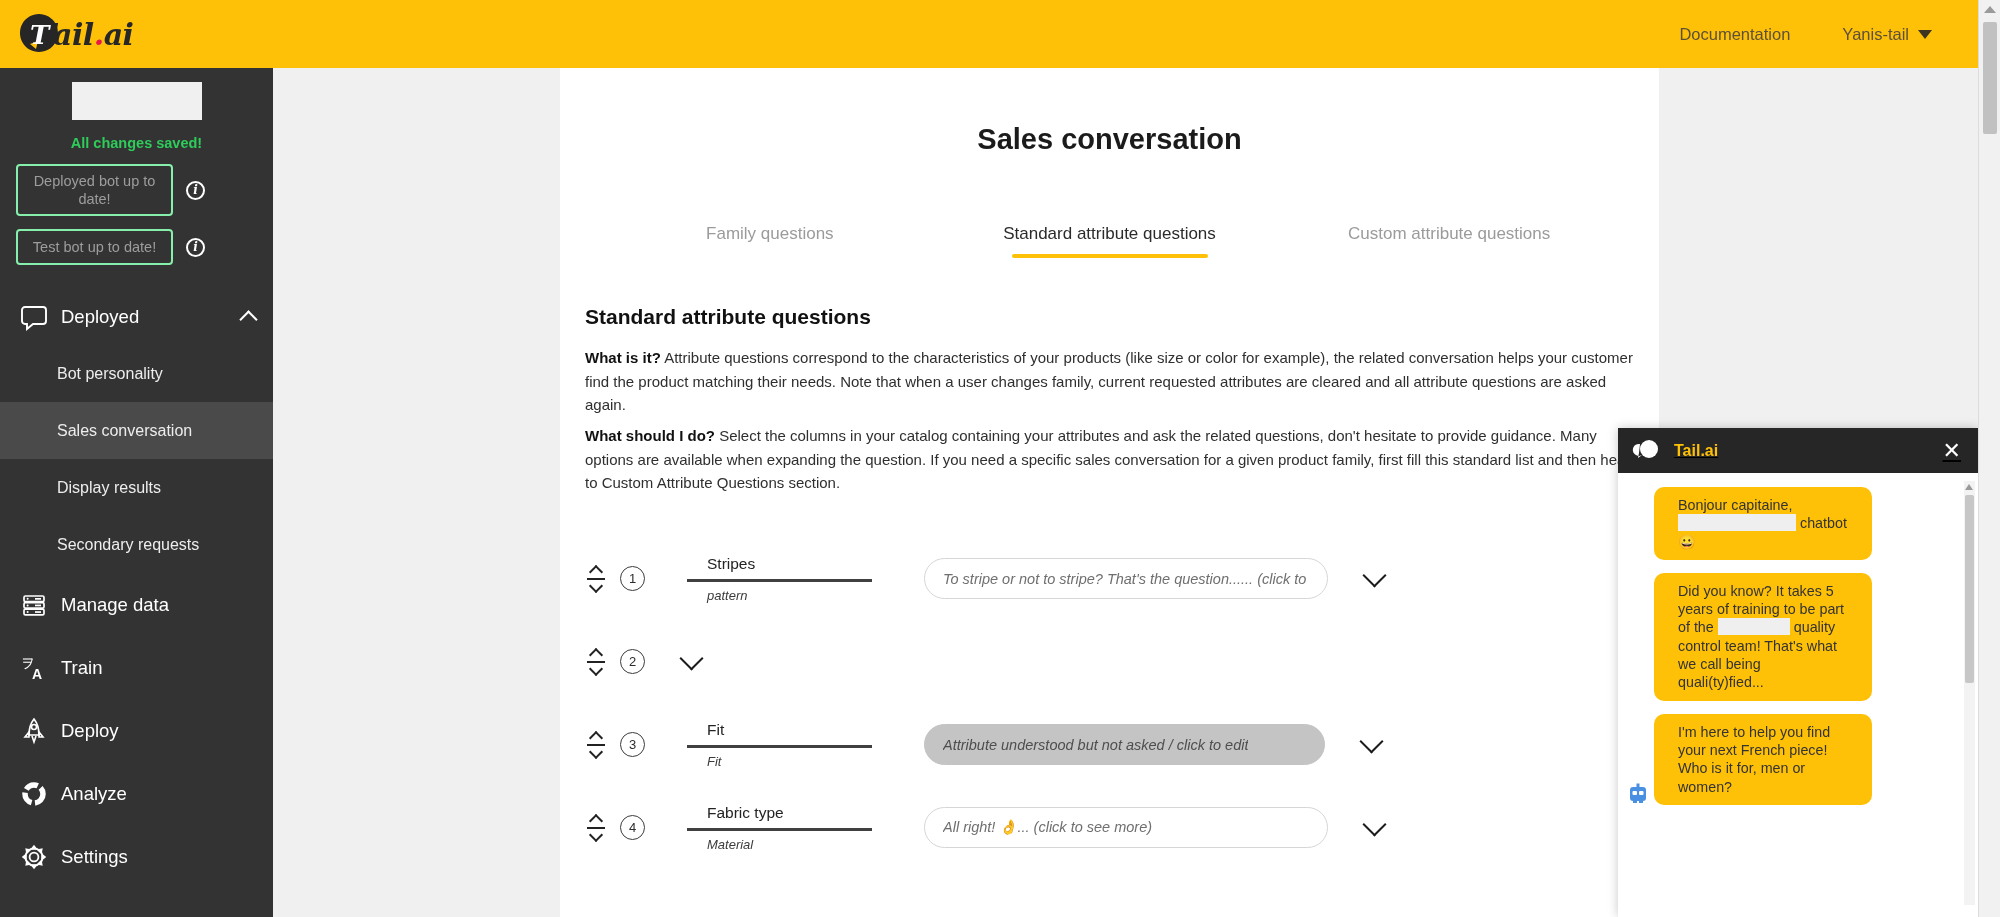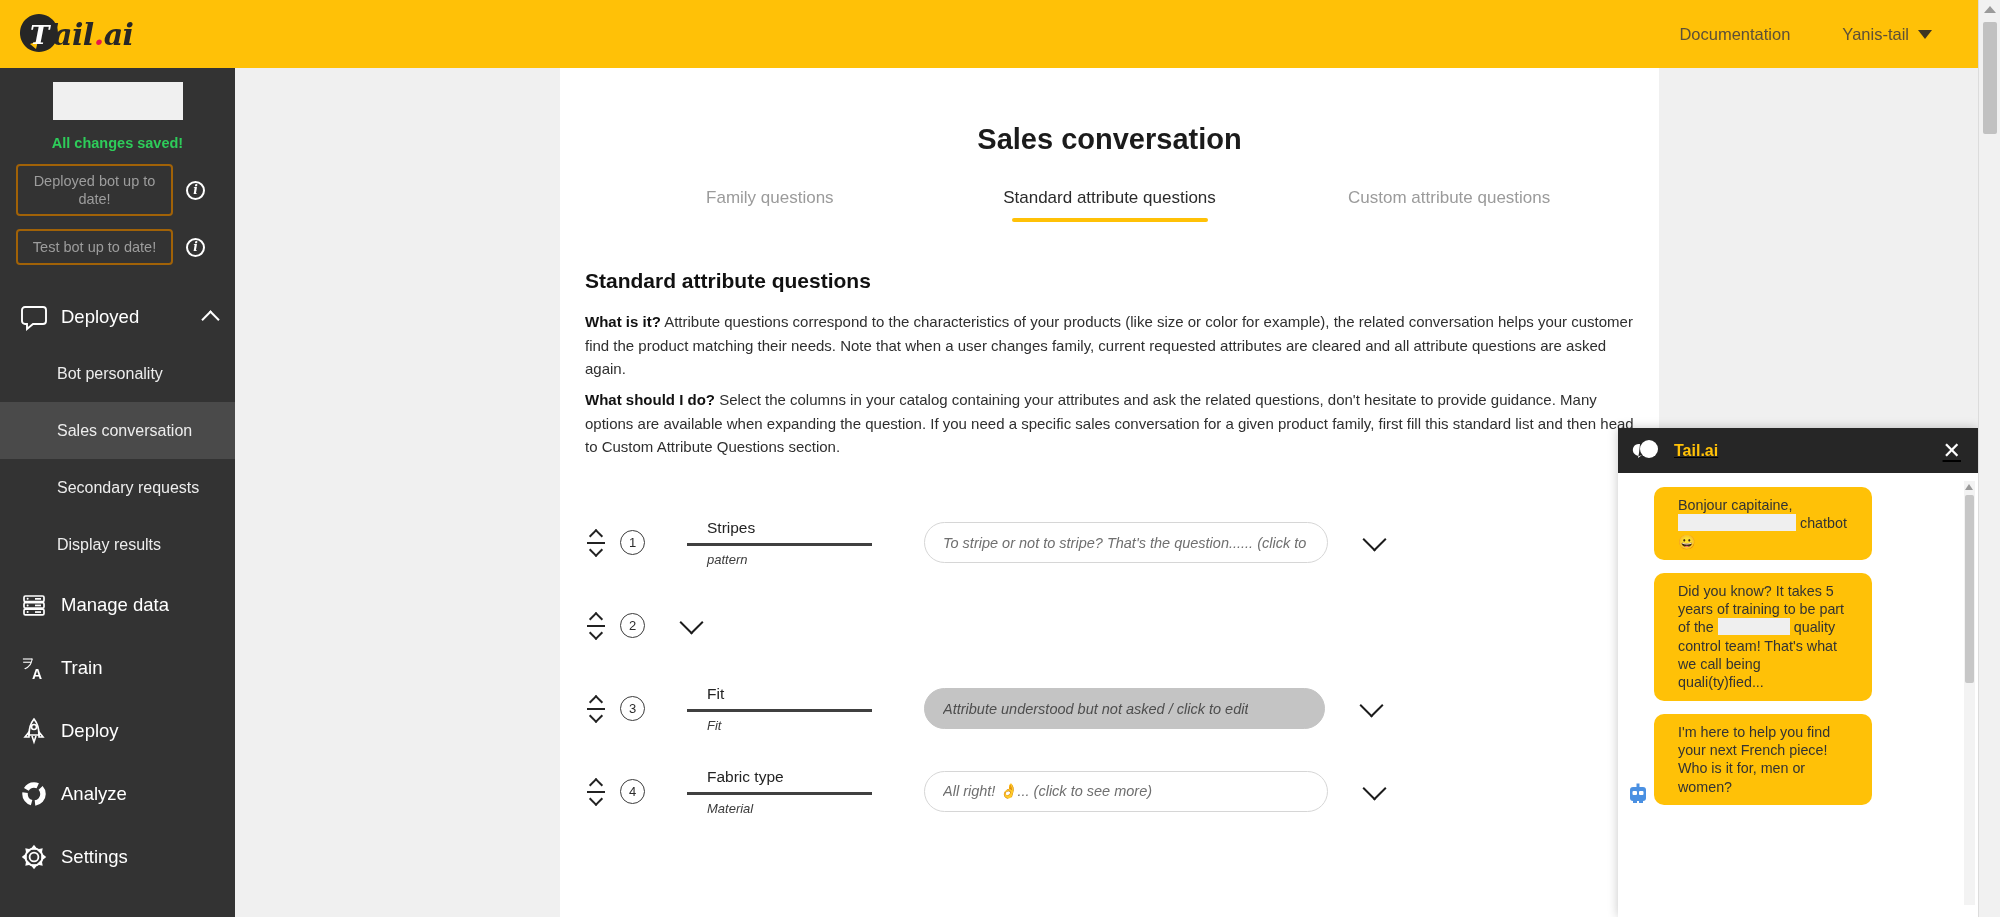--- a/index.html
+++ b/index.html
@@ -64,21 +64,21 @@
   }
   .page-scroll .thumb {
     position: absolute; top: 22px; left: 4px;
     width: 14px; height: 112px;
     background: #c1c1c1; border-radius: 2px;
   }
 
   
   .sidebar {
     position: absolute; top: 68px; left: 0;
-    width: 235px; height: 849px;
+    width: 273px; height: 849px;
     background: #333333;
     color: #e8e8e8;
     overflow: hidden;
     z-index: 30;
   }
   .brand-box {
     width: 130px; height: 38px;
     background: #f0f0f0;
     margin: 14px auto 0 auto;
   }
@@ -86,21 +86,21 @@
     text-align: center; color: #2ecc5a;
     font-size: 14.5px; font-weight: bold;
     margin-top: 15px;
   }
   .status-row {
     display: flex; align-items: center;
     margin: 13px 0 0 16px;
   }
   .status-btn {
     width: 157px; min-height: 52px;
-    border: 2px solid #a16207; border-radius: 4px;
+    border: 2px solid #86efac; border-radius: 4px;
     color: #9d9d9d; font-size: 14.5px;
     display: flex; align-items: center; justify-content: center;
     text-align: center; padding: 5px 8px;
     cursor: pointer; background: transparent;
     line-height: 1.25;
   }
   .status-btn.short { min-height: 36px; }
   .info-icon {
     width: 19px; height: 19px; border-radius: 50%;
     border: 2px solid #ffffff; color: #ffffff;
@@ -148,21 +148,21 @@
     position: absolute; top: 68px; left: 560px;
     width: 1099px; height: 849px;
     background: #ffffff;
     overflow: hidden;
   }
   .page-title {
     text-align: center; font-size: 29px; font-weight: bold;
     color: #1b1b1b; margin-top: 55px;
   }
   .tabs {
-    display: flex; margin-top: 32px; padding: 0 40px;
+    display: flex; margin-top: 68px; padding: 0 40px;
   }
   .tab {
     flex: 1; text-align: center; font-size: 17px;
     color: #9b9b9b; padding-bottom: 14px; cursor: pointer;
     position: relative;
   }
   .tab.active { color: #2b2b2b; }
   .tab.active::after {
     content: ""; position: absolute;
     left: 50%; transform: translateX(-50%);
@@ -426,22 +426,22 @@
         <svg width="28" height="28" viewBox="0 0 28 28">
           <path d="M5 4 h18 a3 3 0 0 1 3 3 v11 a3 3 0 0 1 -3 3 h-10 l-6 5 v-5 h-2 a3 3 0 0 1 -3 -3 v-11 a3 3 0 0 1 3 -3 z" fill="none" stroke="#ffffff" stroke-width="1.9"></path>
         </svg>
       </span>
       <span class="nav-group-title">Deployed</span>
       <span class="chev-up"></span>
     </div>
 
     <div class="nav-sub">Bot personality</div>
     <div class="nav-sub active">Sales conversation</div>
+    <div class="nav-sub">Display results</div>
     <div class="nav-sub">Secondary requests</div>
-    <div class="nav-sub">Display results</div>
 
     <div class="nav-item">
       <span class="ic">
         <svg width="28" height="28" viewBox="0 0 28 28">
           <rect x="4" y="5" width="20" height="5.6" rx="1.4" fill="none" stroke="#fff" stroke-width="1.7"></rect>
           <rect x="4" y="11.6" width="20" height="5.6" rx="1.4" fill="none" stroke="#fff" stroke-width="1.7"></rect>
           <rect x="4" y="18.2" width="20" height="5.6" rx="1.4" fill="none" stroke="#fff" stroke-width="1.7"></rect>
           <circle cx="7.6" cy="7.8" r="1" fill="#fff"></circle>
             <circle cx="7.6" cy="14.4" r="1" fill="#fff"></circle>
             <circle cx="7.6" cy="21" r="1" fill="#fff"></circle>

